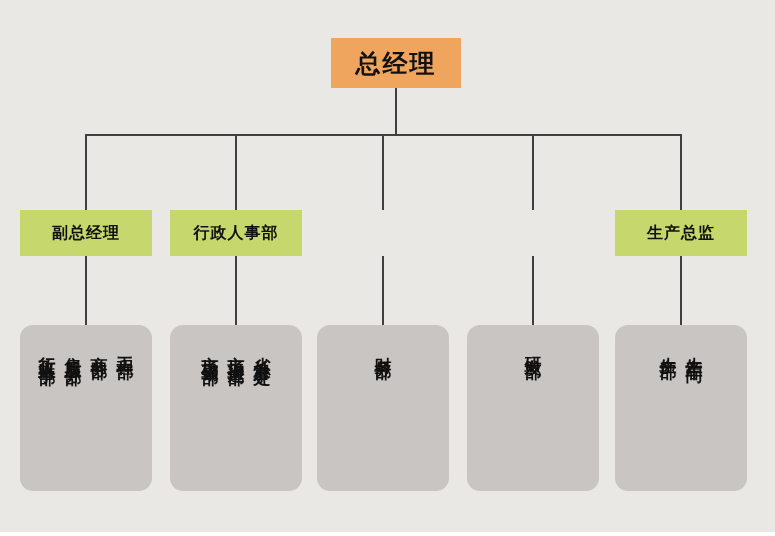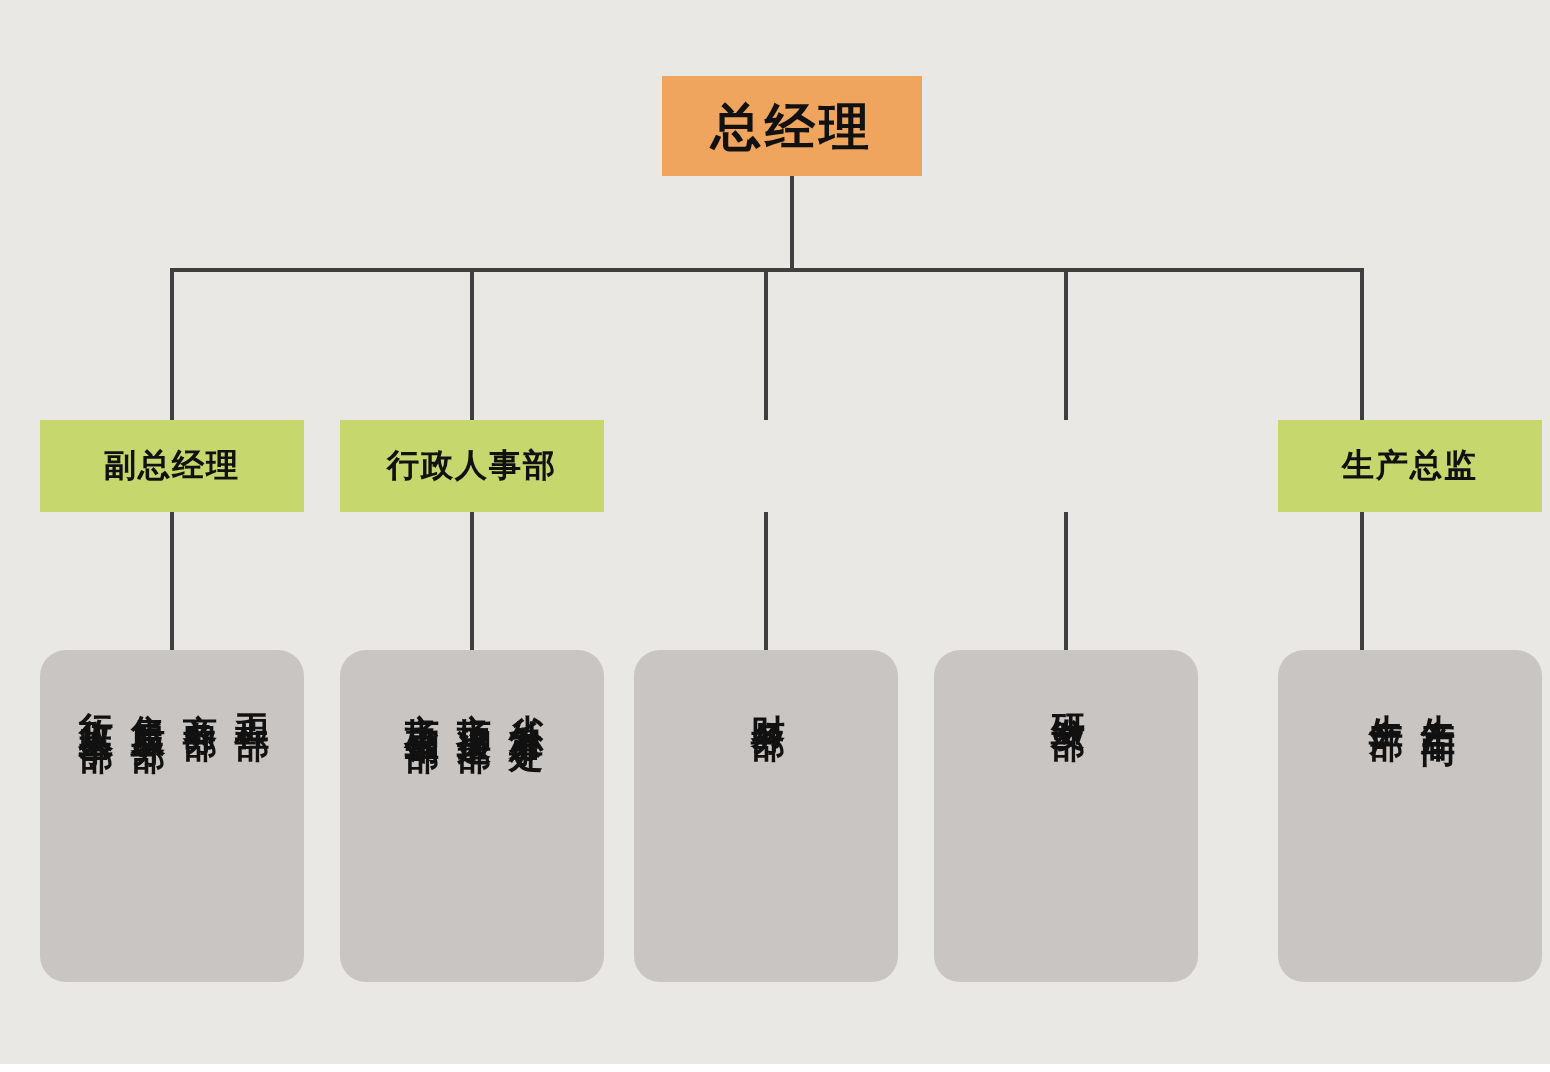--- a/index.html
+++ b/index.html
@@ -58,21 +58,21 @@
     font-weight: bold;
     letter-spacing: 3px;
     color: #111111;
     line-height: 1;
   }
   
   .col-0 { left: 20px; }
   .col-1 { left: 170px; }
   .col-2 { left: 317px; }
   .col-3 { left: 467px; }
-  .col-4 { left: 615px; margin-left: 24px; }
+  .col-4 { left: 615px; }
 </style>
 </head>
 <body>
 
 <div class="canvas">
 
   <div class="line" style="left:395px; top:88px; width:2px; height:47px;"></div>
   <div class="line" style="left:85px; top:134px; width:597px; height:2px;"></div>
 
   <div class="line" style="left:85px;  top:135px; width:2px; height:75px;"></div>

